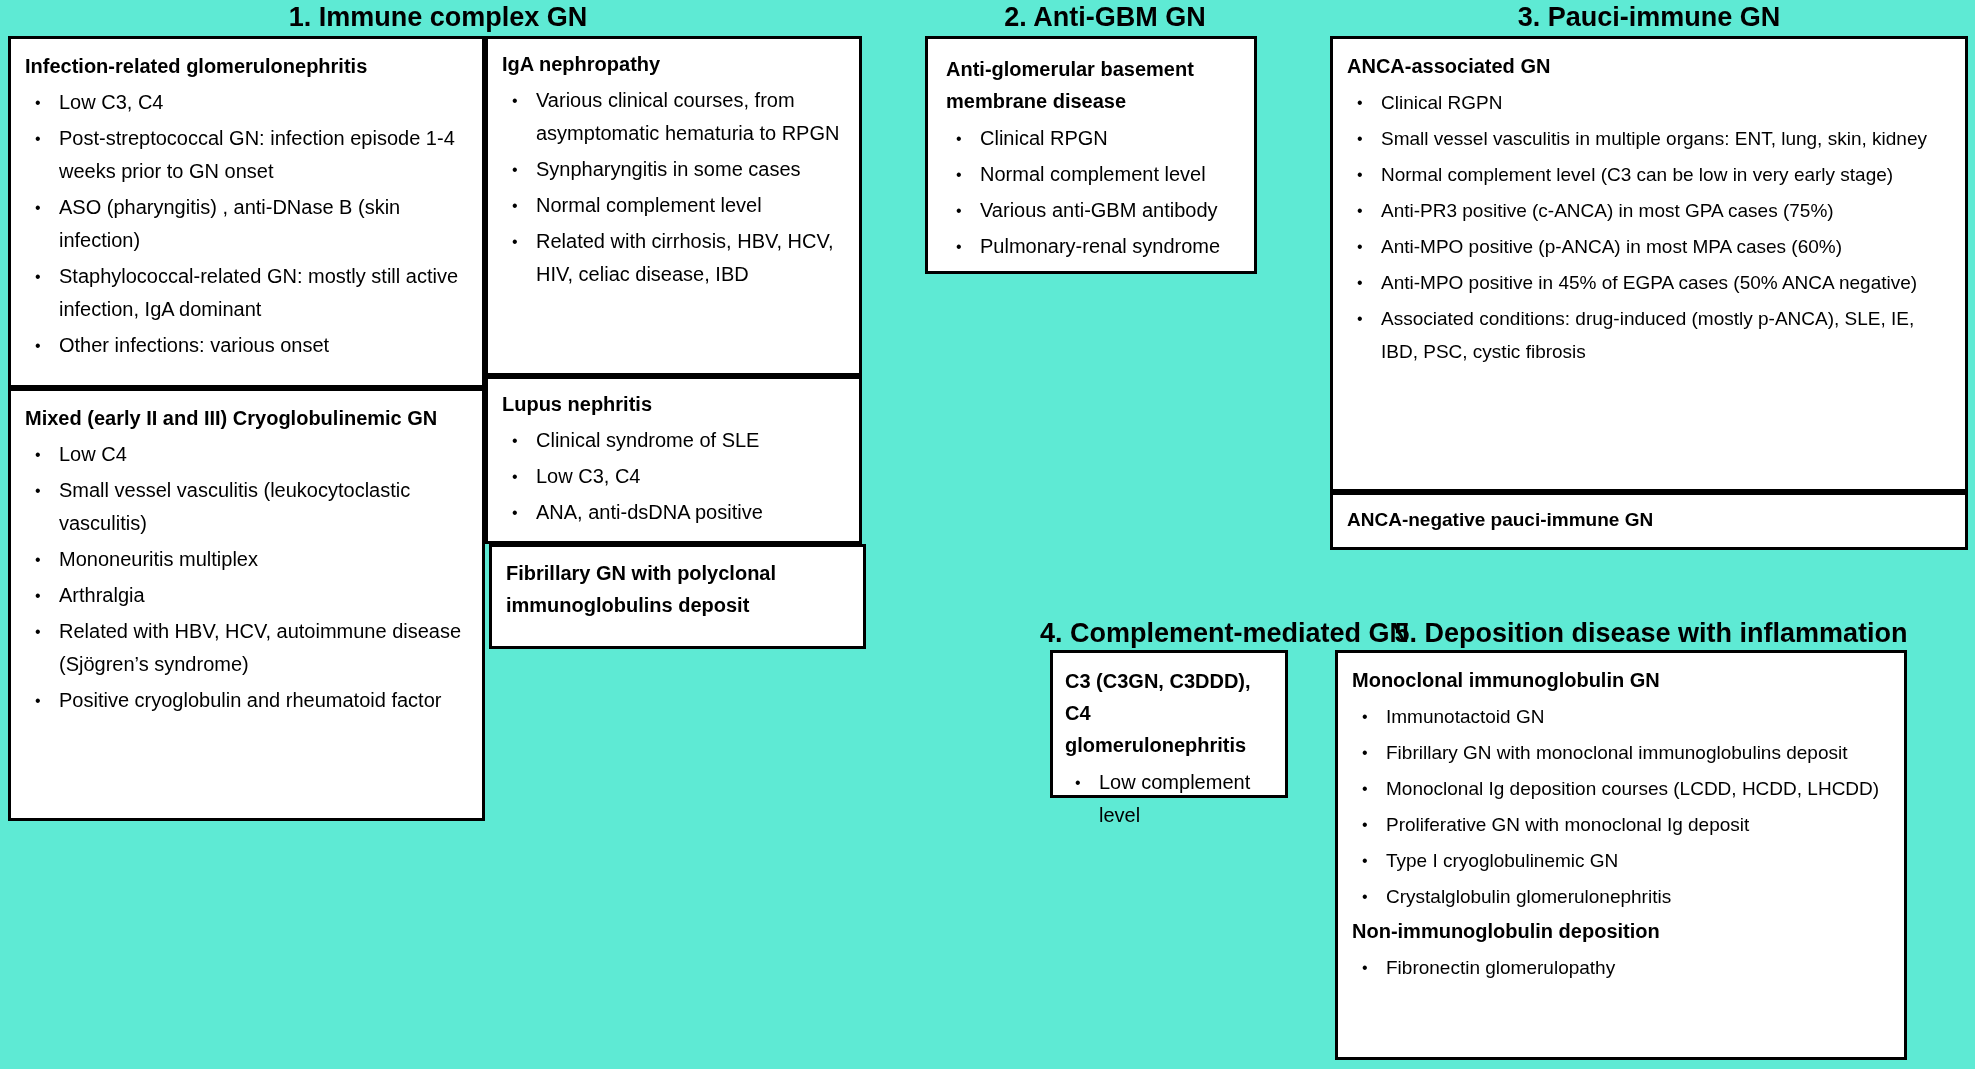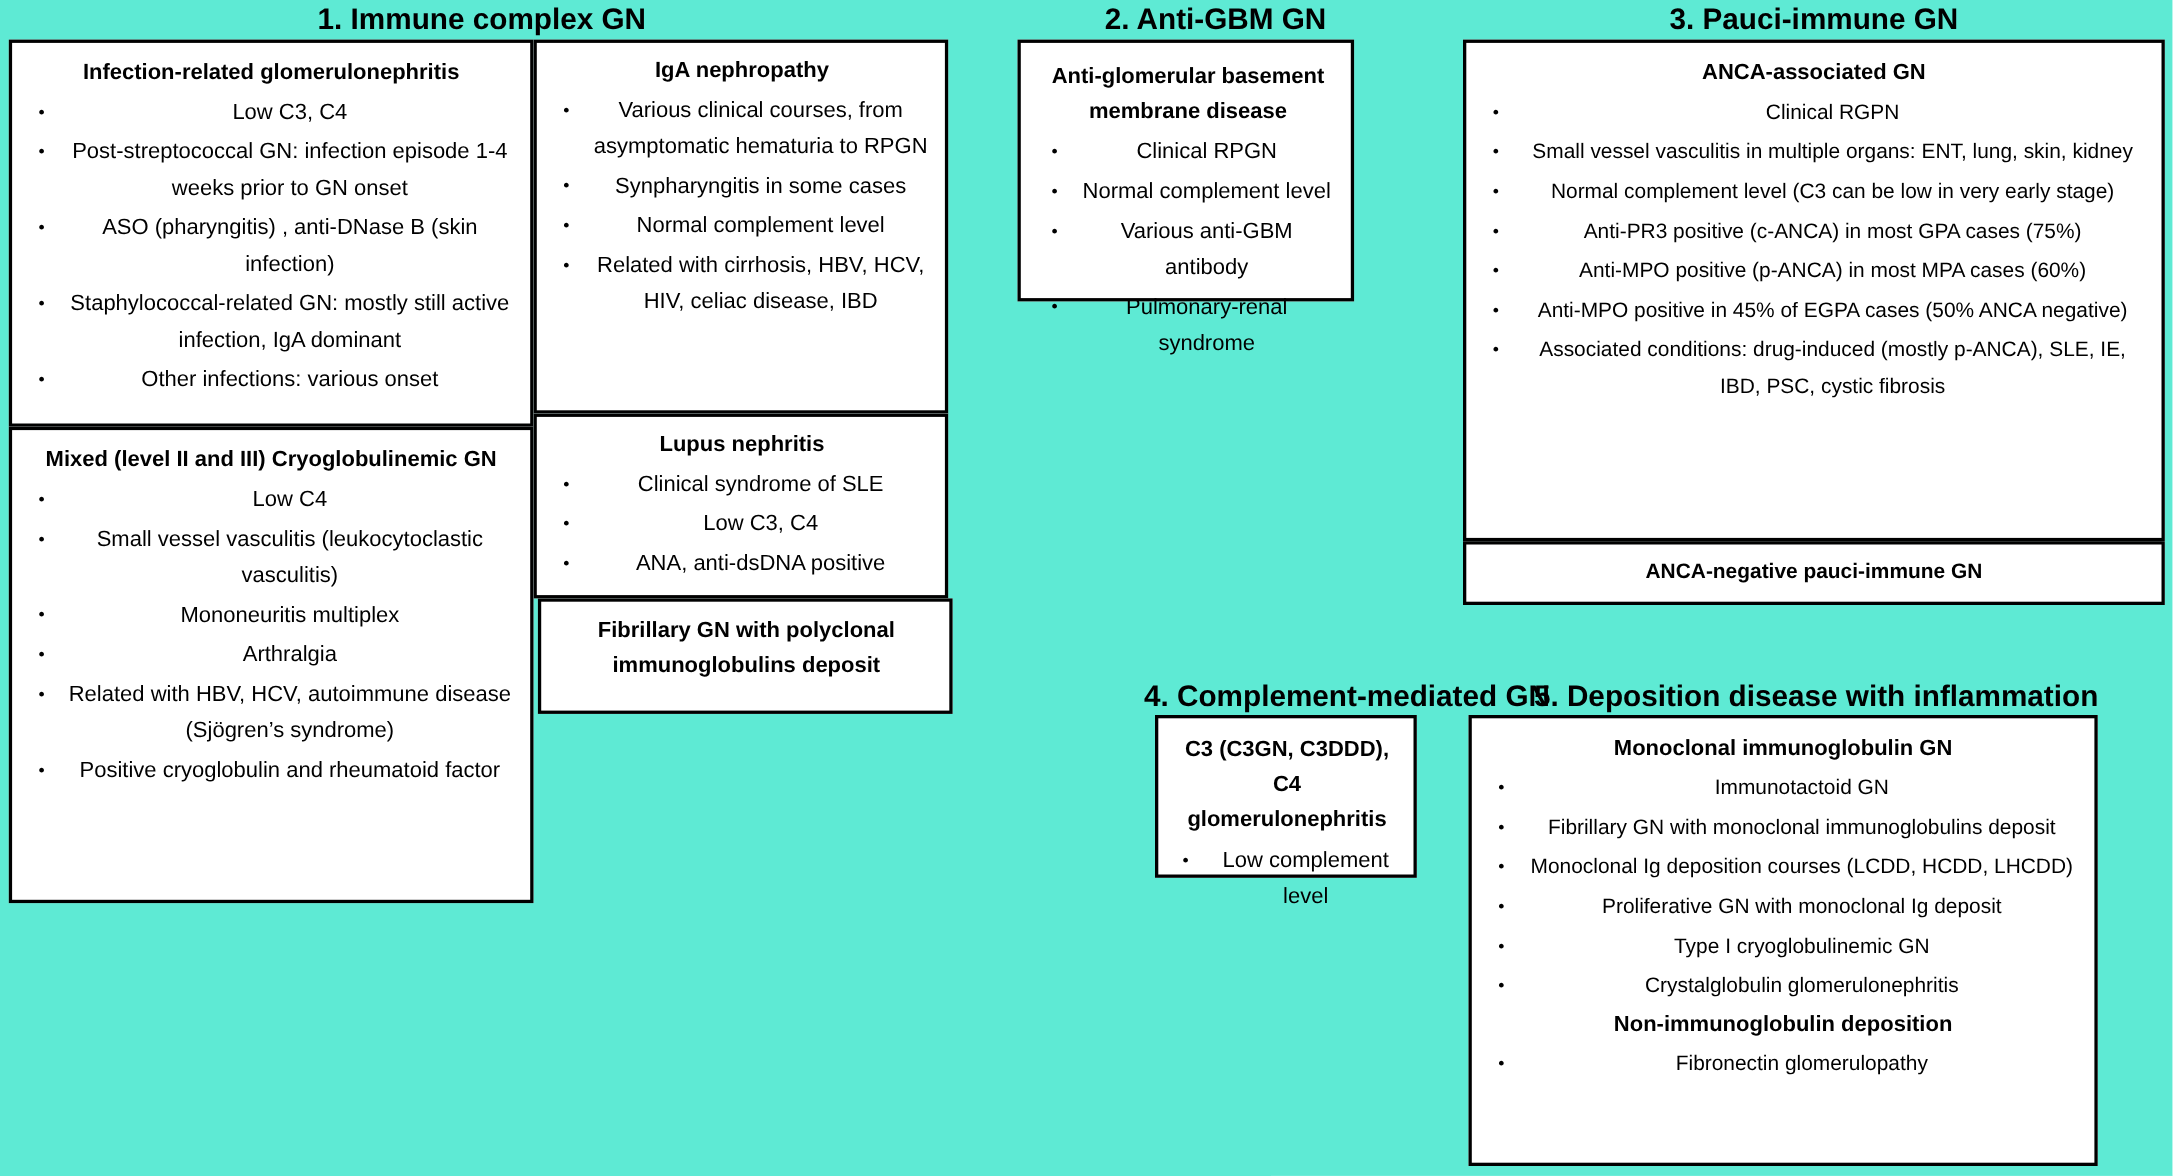--- a/index.html
+++ b/index.html
@@ -26,21 +26,20 @@
     white-space: nowrap;
   }
   .box {
     position: absolute;
     border: 3px solid #000;
     background: #fff;
     box-sizing: border-box;
   }
   .box-inner {
     padding: 12px 14px 14px 14px;
-    text-align: center;
   }
   .grp-head {
     font-weight: bold;
     font-size: 20px;
     line-height: 30px;
     margin: 0 0 5px 0;
     color: #000;
   }
   .grp-head.two-line { line-height: 32px; }
   ul.bullets {
@@ -70,21 +69,21 @@
   #title-2 { left: 925px;  top: 2px;  width: 360px; }
   #title-3 { left: 1330px; top: 2px;  width: 638px; }
   #title-4 { left: 1040px; top: 618px; width: 250px; }
   #title-5 { left: 1335px; top: 618px; width: 632px; }
 
   #box-infection   { left: 8px;    top: 36px;  width: 477px; height: 352px; }
   #box-cryo        { left: 8px;    top: 388px; width: 477px; height: 433px; }
   #box-iga         { left: 485px;  top: 36px;  width: 377px; height: 340px; }
   #box-lupus       { left: 485px;  top: 376px; width: 377px; height: 168px; }
   #box-fibrillary  { left: 489px;  top: 544px; width: 377px; height: 105px; }
-  #box-antigbm     { left: 925px;  top: 36px;  width: 306px; height: 238px; }
+  #box-antigbm     { left: 925px;  top: 36px;  width: 332px; height: 238px; }
   #box-anca        { left: 1330px; top: 36px;  width: 638px; height: 456px; }
   #box-ancaneg     { left: 1330px; top: 492px; width: 638px; height: 58px; }
   #box-c3          { left: 1050px; top: 650px; width: 238px; height: 148px; }
   #box-deposition  { left: 1335px; top: 650px; width: 572px; height: 410px; }
 
   #box-iga .box-inner,
   #box-lupus .box-inner,
   #box-fibrillary .box-inner { padding: 10px 12px 10px 14px; }
   #box-antigbm .box-inner { padding: 14px 14px 10px 18px; }
   #box-anca .box-inner { padding: 12px 14px 10px 14px; }
@@ -115,21 +114,21 @@
         <li>Post-streptococcal GN: infection episode 1-4 weeks prior to GN onset</li>
         <li>ASO (pharyngitis) , anti-DNase B (skin infection)</li>
         <li>Staphylococcal-related GN: mostly still active infection, IgA dominant</li>
         <li>Other infections: various onset</li>
       </ul>
     </div>
   </div>
 
   <div class="box" id="box-cryo">
     <div class="box-inner">
-      <div class="grp-head">Mixed (level II and III) Cryoglobulinemic GN</div>
+      <div class="grp-head">Mixed (early II and III) Cryoglobulinemic GN</div>
       <ul class="bullets">
         <li>Low C4</li>
         <li>Small vessel vasculitis (leukocytoclastic vasculitis)</li>
         <li>Mononeuritis multiplex</li>
         <li>Arthralgia</li>
         <li>Related with HBV, HCV, autoimmune disease (Sjögren’s syndrome)</li>
         <li>Positive cryoglobulin and rheumatoid factor</li>
       </ul>
     </div>
   </div>

